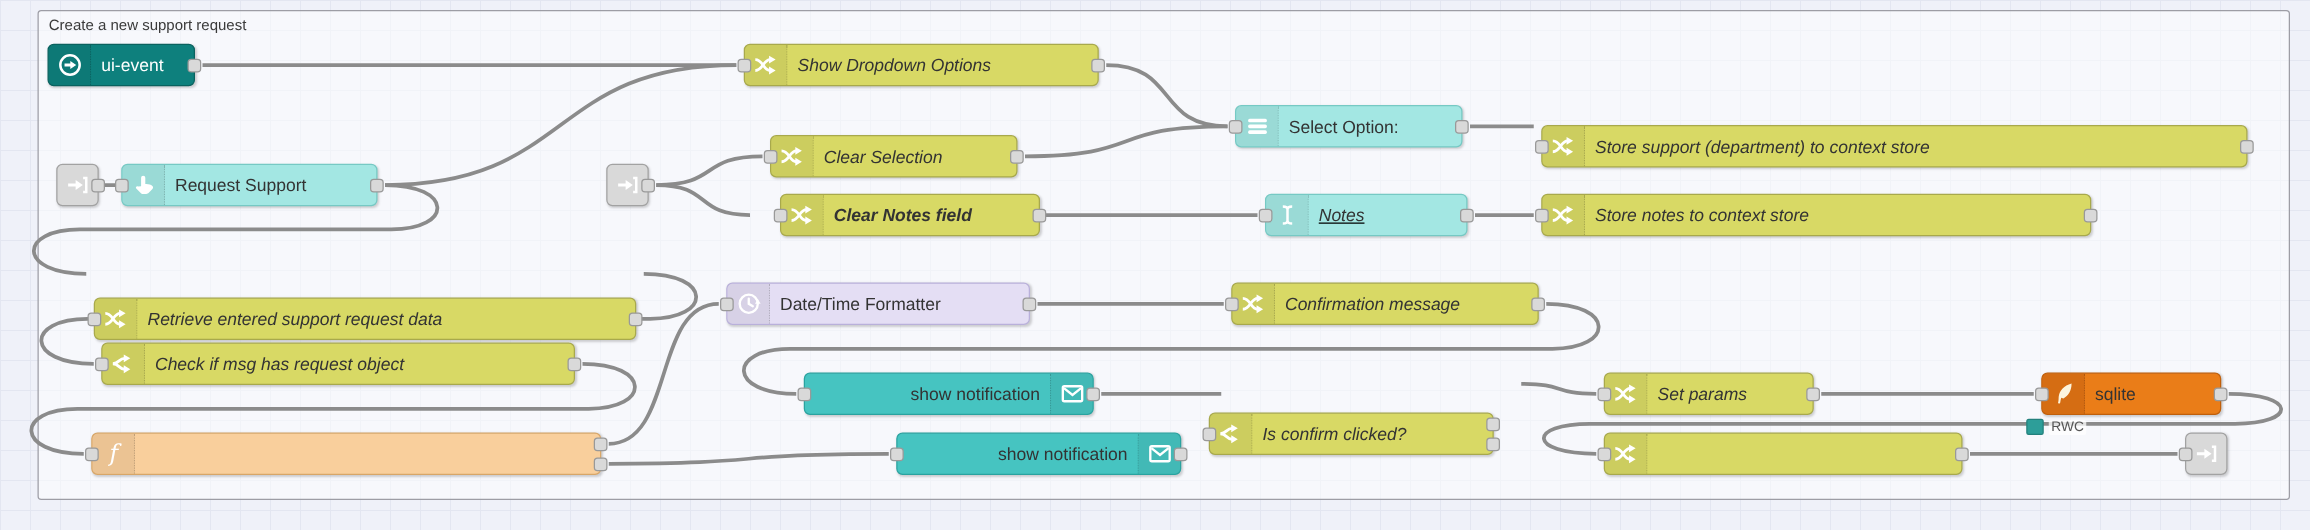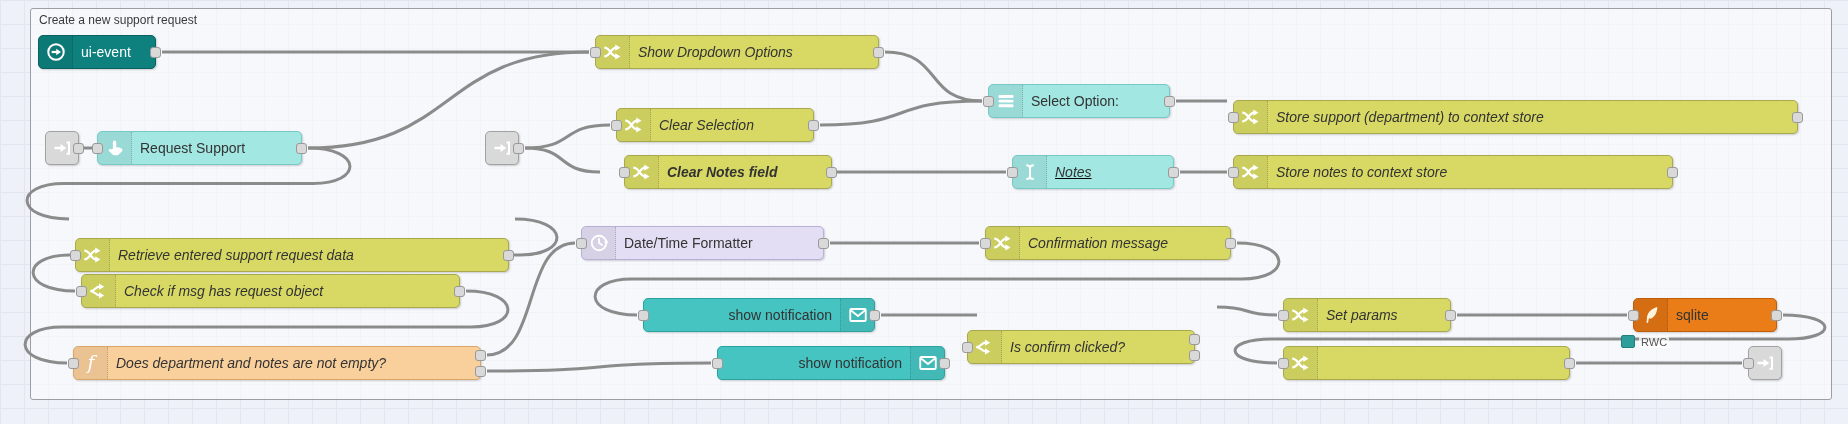--- a/index.html
+++ b/index.html
@@ -310,21 +310,20 @@
         <span class="label   ">sqlite</span>
         <div class="port" style="left:-6px;top:11px"></div>
         <div class="port" style="right:-6px;top:11px"></div>
       </div>
       <div class="node t-function" style="left: 73px; top: 346px; width: 408px;">
         <div class="iconbox left">
           <svg width="20" height="20" viewBox="0 0 16 16">
             <text x="8" y="12.5" font-family="DejaVu Serif,serif" font-style="italic" font-size="15" fill="#fff" text-anchor="middle">f</text>
           </svg>
         </div>
-        <span class="label italic  ">Does department and notes are not empty?</span>
         <div class="port" style="left:-6px;top:11px"></div>
         <div class="port" style="right:-6px;top:3px"></div>
         <div class="port" style="right:-6px;top:19px"></div>
       </div>
       <div class="node t-notif" style="left: 717px; top: 346px; width: 228px;">
         <span class="label   right">show notification</span>
         <div class="iconbox right">
           <svg width="20" height="20" viewBox="0 0 16 16">
             <rect x="1.8" y="3.2" width="12.4" height="9.6" rx="1" stroke="#fff" stroke-width="1.5" fill="none"></rect>
             <path d="M2.5 4.4 L8 8.8 L13.5 4.4" stroke="#fff" stroke-width="1.5" fill="none"></path>

